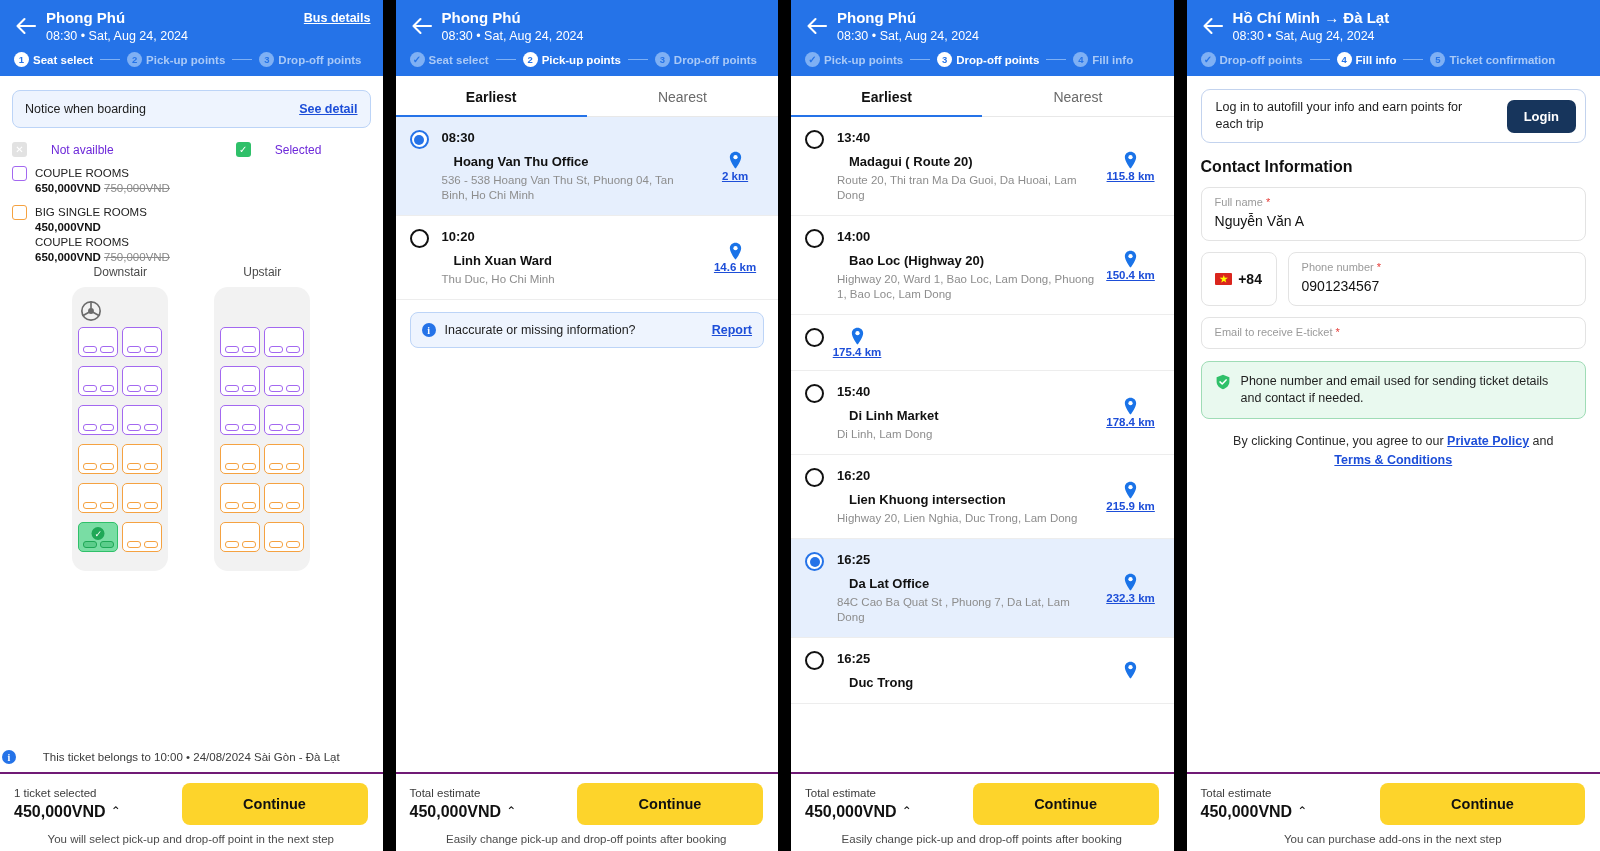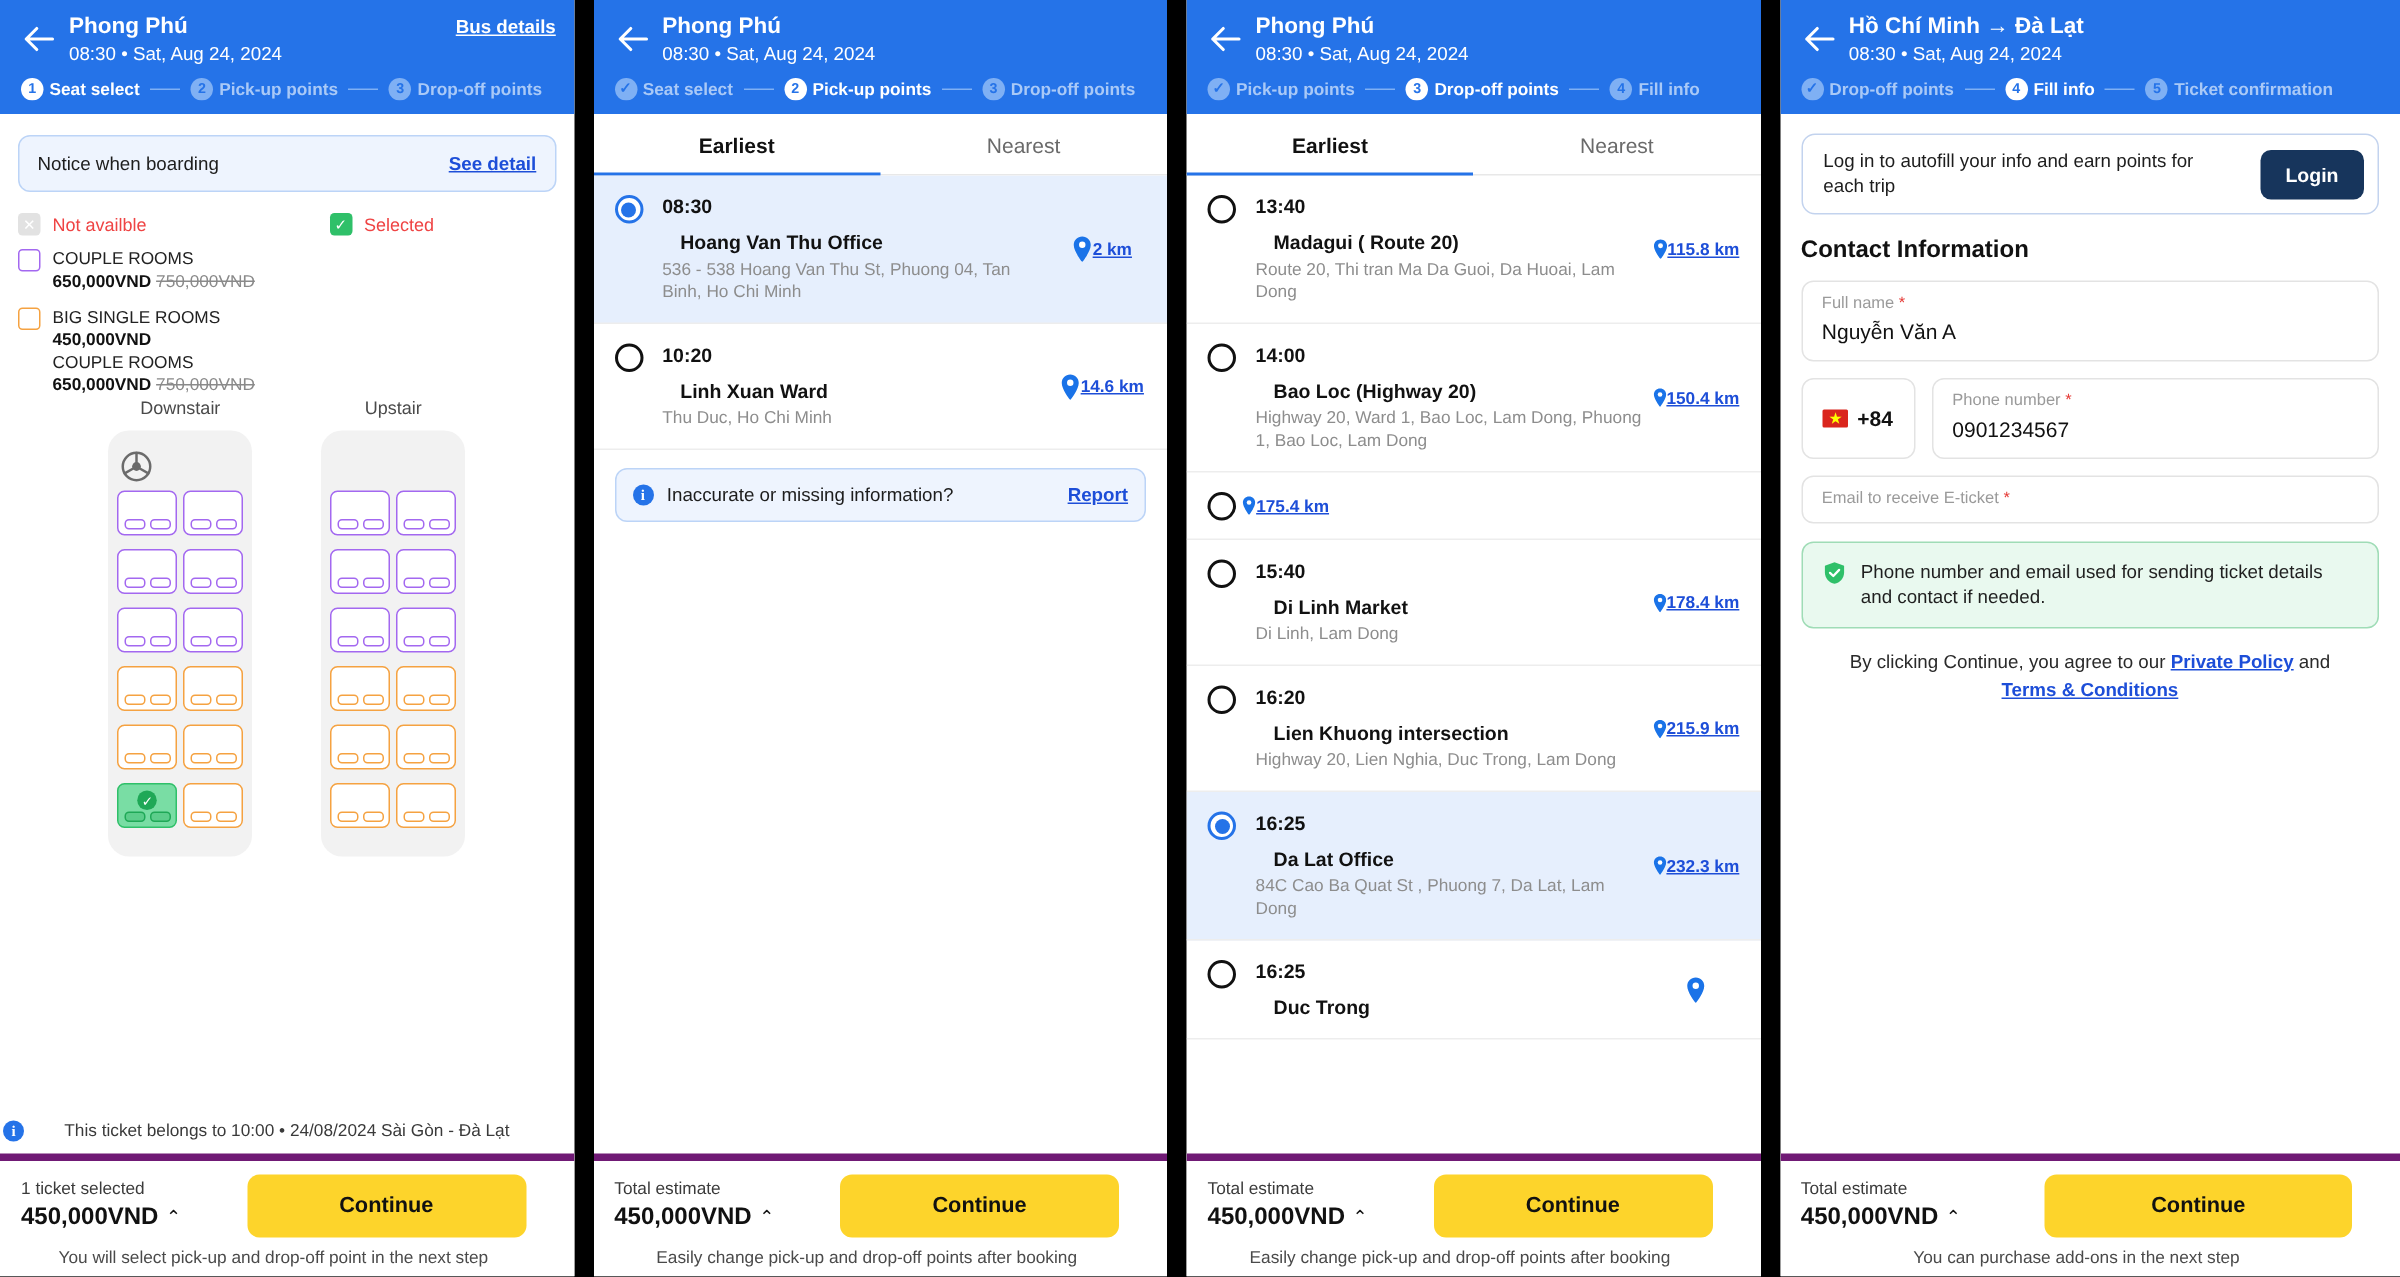--- a/index.html
+++ b/index.html
@@ -114,21 +114,21 @@
   .lg-item.right { margin-left: 122px; }
   .box {
     width: 15px; height: 15px; border-radius: 3px; flex: 0 0 15px;
     display: flex; align-items: center; justify-content: center;
     font-size: 10px;
   }
   .box-na { background: #e2e2e2; color: #ffffff; }
   .box-sel { background: #2fc069; color: #fff; }
   .box-purple { border: 1.6px solid #a368f0; background: #fff; }
   .box-orange { border: 1.6px solid #f5a241; background: #fff; }
-  .lg-label { font-size: 12px; color: #ef4444; margin-left: 8px; }
+  .lg-label { font-size: 12px; color: #6d28d9; margin-left: 24px; }
   .lg-block { display: flex; margin-top: 9px; }
   .lg-block .lg-texts { margin-left: 8px; }
   .lg-name { font-size: 11.5px; color: #222; line-height: 15px; }
   .lg-price { font-size: 11.5px; line-height: 15px; color: #111; }
   .lg-price b { font-weight: bold; }
   .lg-price s { color: #8a8a8a; font-weight: normal; }
 
   .decks { display: flex; justify-content: center; gap: 46px; }
   .deck { width: 96px; }
   .deck-title {
@@ -179,23 +179,23 @@
     flex: 0 0 14px;
   }
   .ticket-note-txt {
     flex: 1; text-align: center; font-size: 11.5px; color: #3a3a3a;
     margin-left: -14px;
   }
 
   
   .botbar {
     flex: 0 0 auto;
-    border-top: 5px solid #701a75;
+    border-top: 2px solid #701a75;
     background: #fff;
-    padding: 9px 32px 6px 14px;
+    padding: 9px 15px 6px 14px;
   }
   .bot-row { display: flex; align-items: center; justify-content: space-between; }
   .bot-left { }
   .bot-cap { font-size: 11.5px; color: #3b3b3b; line-height: 15px; }
   .bot-price {
     font-size: 16px; font-weight: bold; color: #111; line-height: 21px;
     display: flex; align-items: center; gap: 5px;
   }
   .caret { font-size: 12px; font-weight: normal; }
   .cont-btn {
@@ -247,21 +247,21 @@
   .radio.on:after {
     content: ""; width: 10px; height: 10px; border-radius: 50%;
     background: #2573e8;
   }
   .pmain { flex: 1; margin-left: 13px; min-width: 0; }
   .ptime { font-size: 13px; font-weight: bold; color: #111; line-height: 17px; }
   .pname { font-size: 13px; font-weight: bold; color: #111; line-height: 17px; margin-top: 7px; margin-left: 12px; }
   .paddr { font-size: 11.5px; color: #8d8d8d; line-height: 15px; margin-top: 3px; }
   .pdist {
     flex: 0 0 auto; width: 58px; text-align: left;
-    display: flex; flex-direction: row; align-items: center; justify-content: center;
+    display: flex; flex-direction: column; align-items: center; justify-content: center;
     margin-left: 4px;
   }
   .pin { width: 13px; height: 18px; }
   .dist-txt {
     font-size: 11.5px; font-weight: bold; color: #1d4ed8;
     text-decoration: underline; margin-top: 1px; white-space: nowrap;
   }
   .report {
     margin: 12px 14px 0 14px;
     border: 1px solid #bcd4f7; background: #eef4fe;

